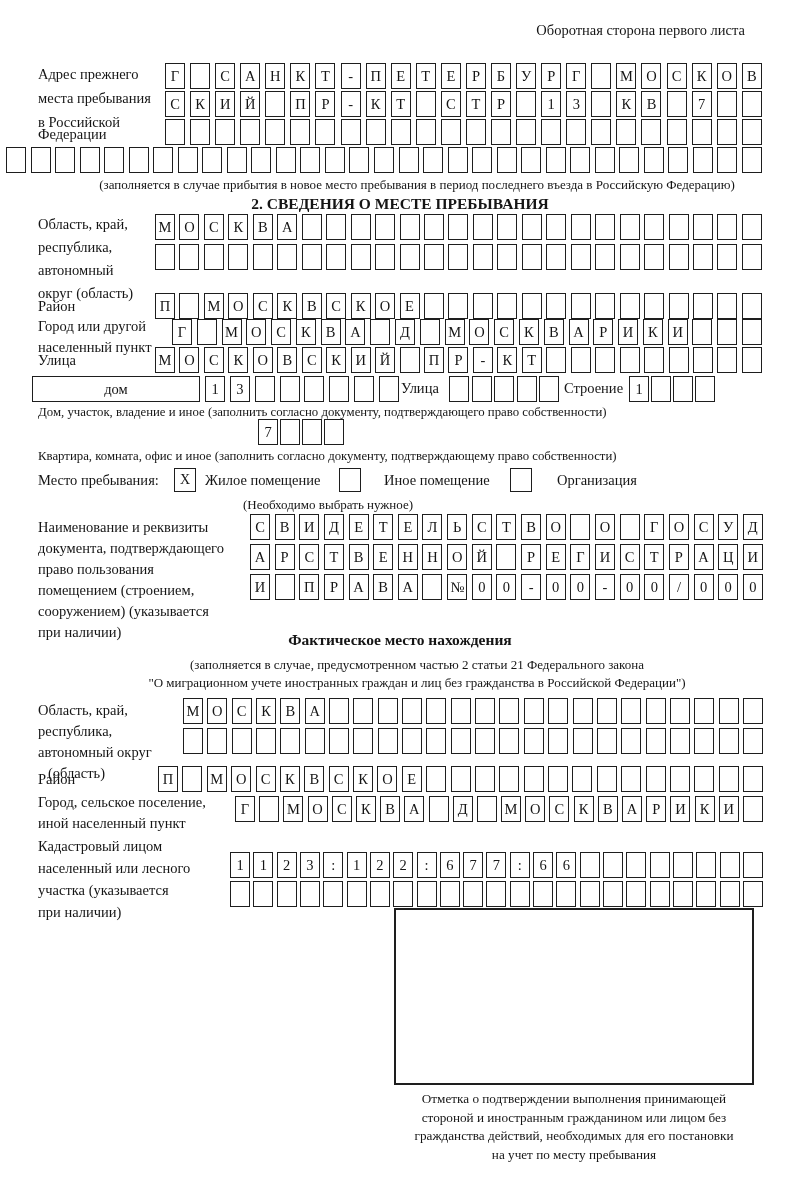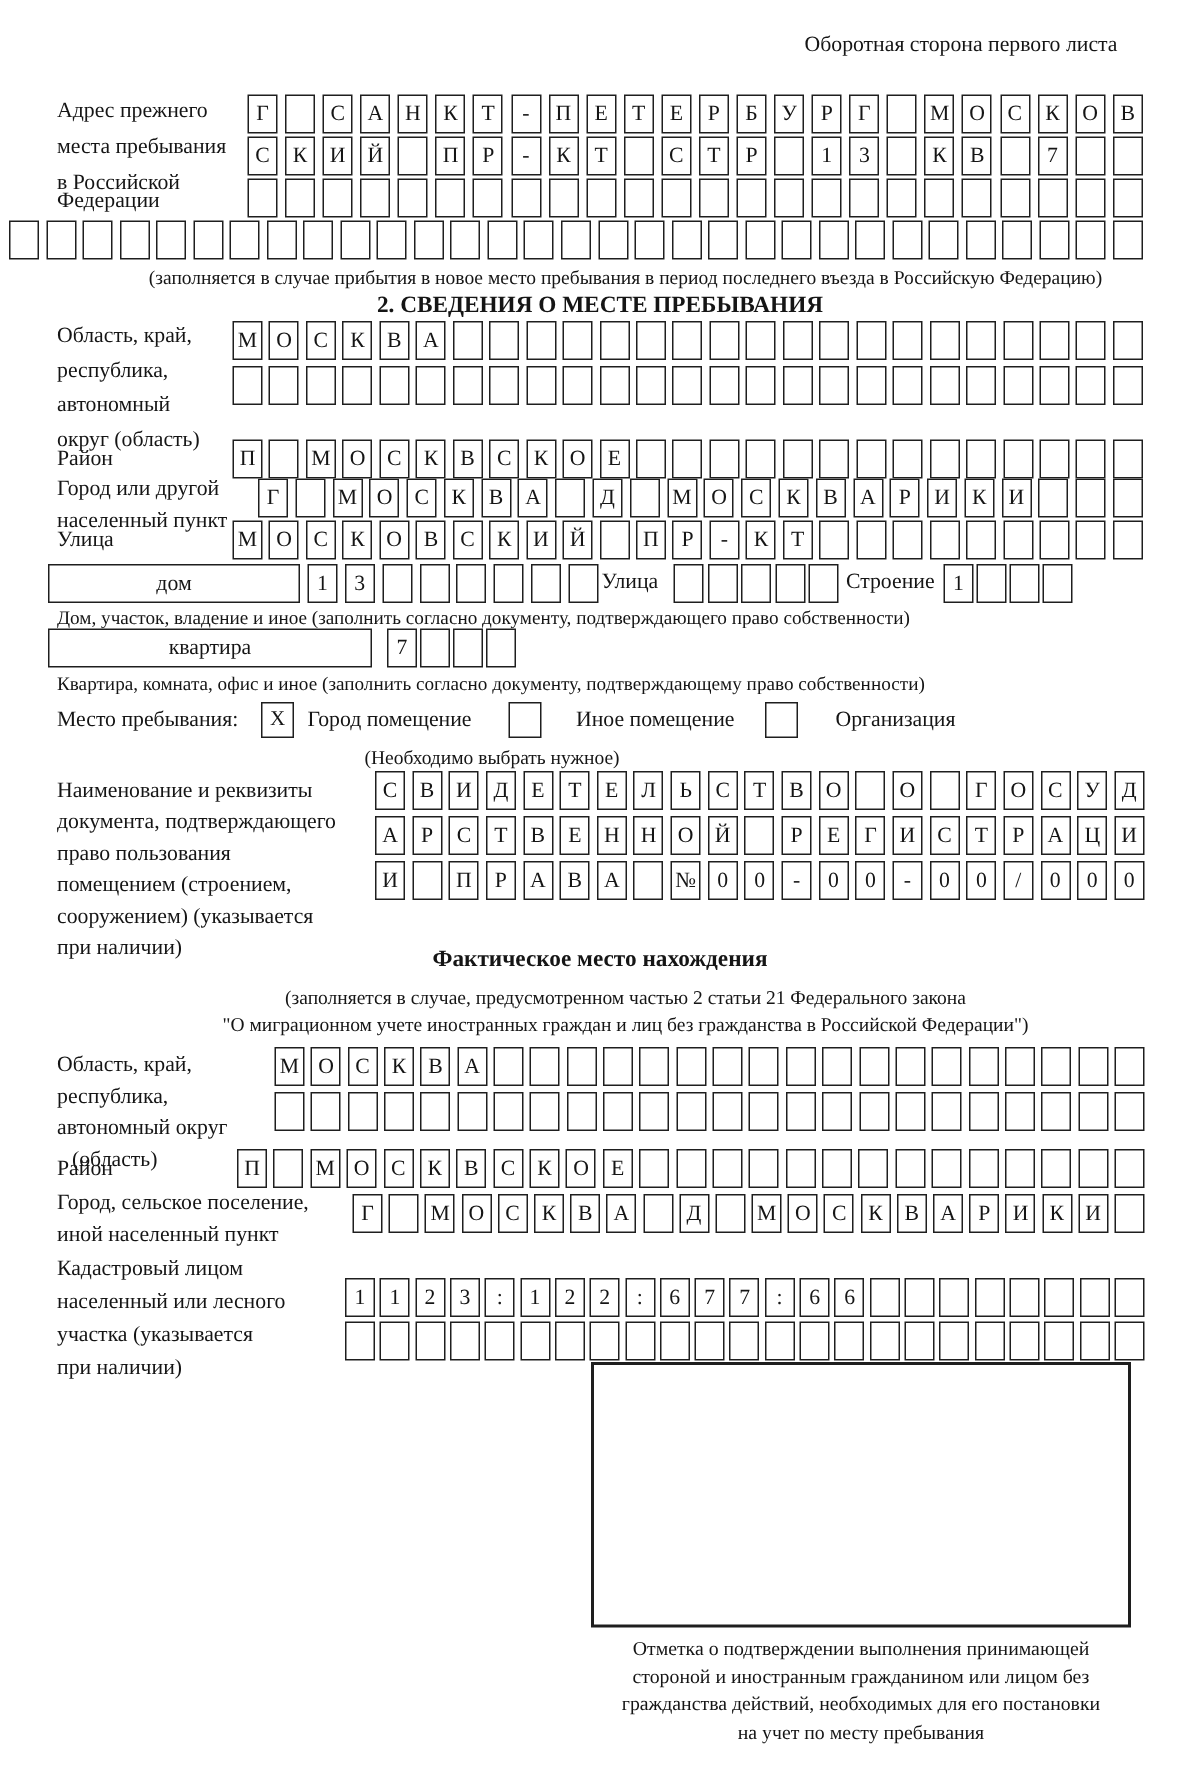--- a/index.html
+++ b/index.html
@@ -326,36 +326,33 @@
     </div>
   <div class="lbl" style="left:564px;top:380px">Строение</div>
   <div class="cellrow" style="left:629px;top:376px;width:86px">
       <span class="cell">1</span>
       <span class="cell"></span>
       <span class="cell"></span>
       <span class="cell"></span>
     </div>
   <div class="cap" style="left:38px;top:405px">Дом, участок, владение и иное (заполнить согласно документу, подтверждающего право собственности)</div>
 
-  <div class="widebox" style="left:32px;top:419px;width:216px">
-    <span>квартира</span>
-  </div>
   <div class="cellrow" style="left:258px;top:419px;width:86px">
       <span class="cell">7</span>
       <span class="cell"></span>
       <span class="cell"></span>
       <span class="cell"></span>
     </div>
   <div class="cap" style="left:38px;top:449px">Квартира, комната, офис и иное (заполнить согласно документу, подтверждающему право собственности)</div>
 
   <div class="lbl" style="left:38px;top:472px">Место пребывания:</div>
   <div class="checkbox" style="left:174px;top:468px">
     <span>X</span>
   </div>
-  <div class="lbl" style="left:205px;top:472px">Город помещение</div>
+  <div class="lbl" style="left:205px;top:472px">Жилое помещение</div>
   <div class="checkbox" style="left:339px;top:468px">
     <span></span>
   </div>
   <div class="lbl" style="left:384px;top:472px">Иное помещение</div>
   <div class="checkbox" style="left:510px;top:468px">
     <span></span>
   </div>
   <div class="lbl" style="left:557px;top:472px">Организация</div>
   <div class="cap" style="left:243px;top:497px;font-size:13px">(Необходимо выбрать нужное)</div>
 

